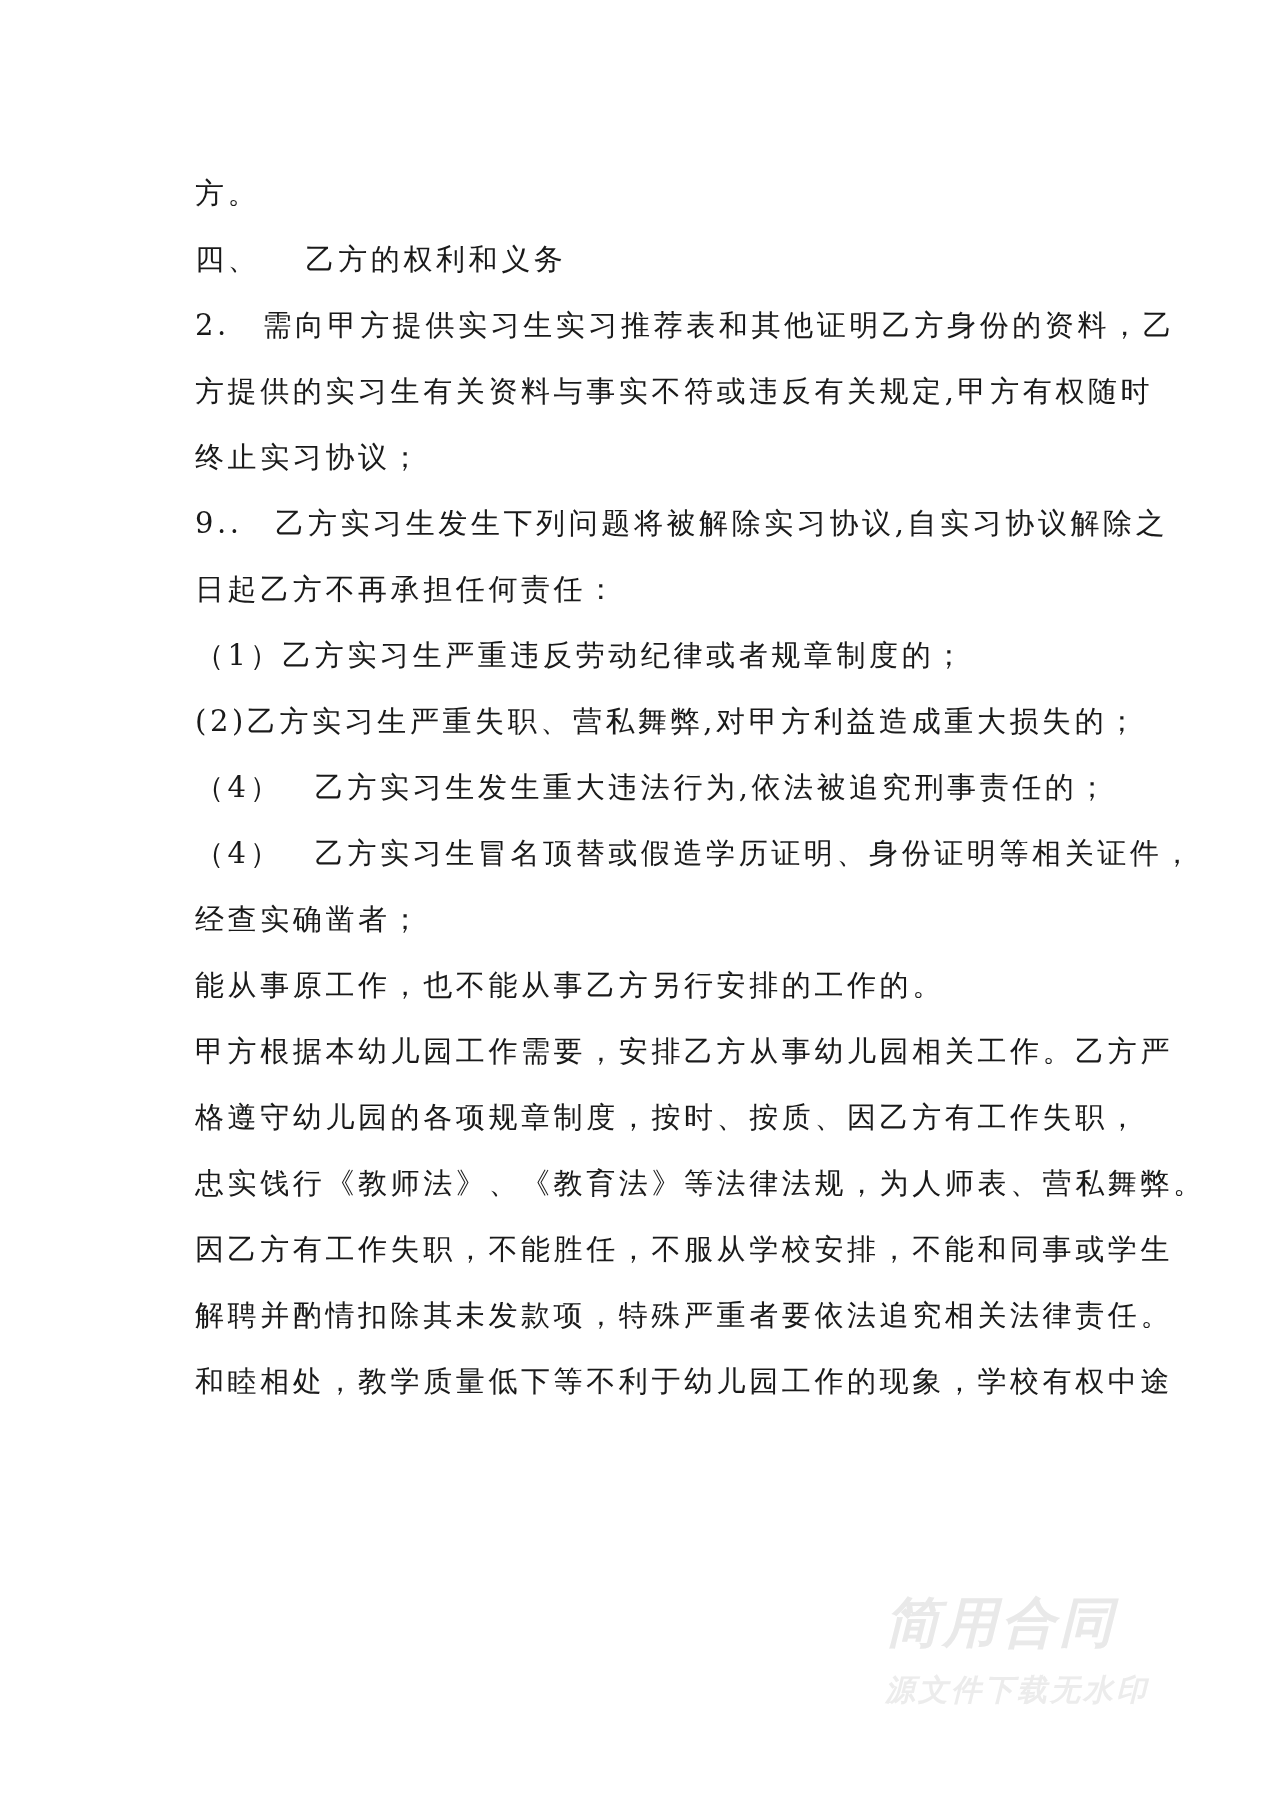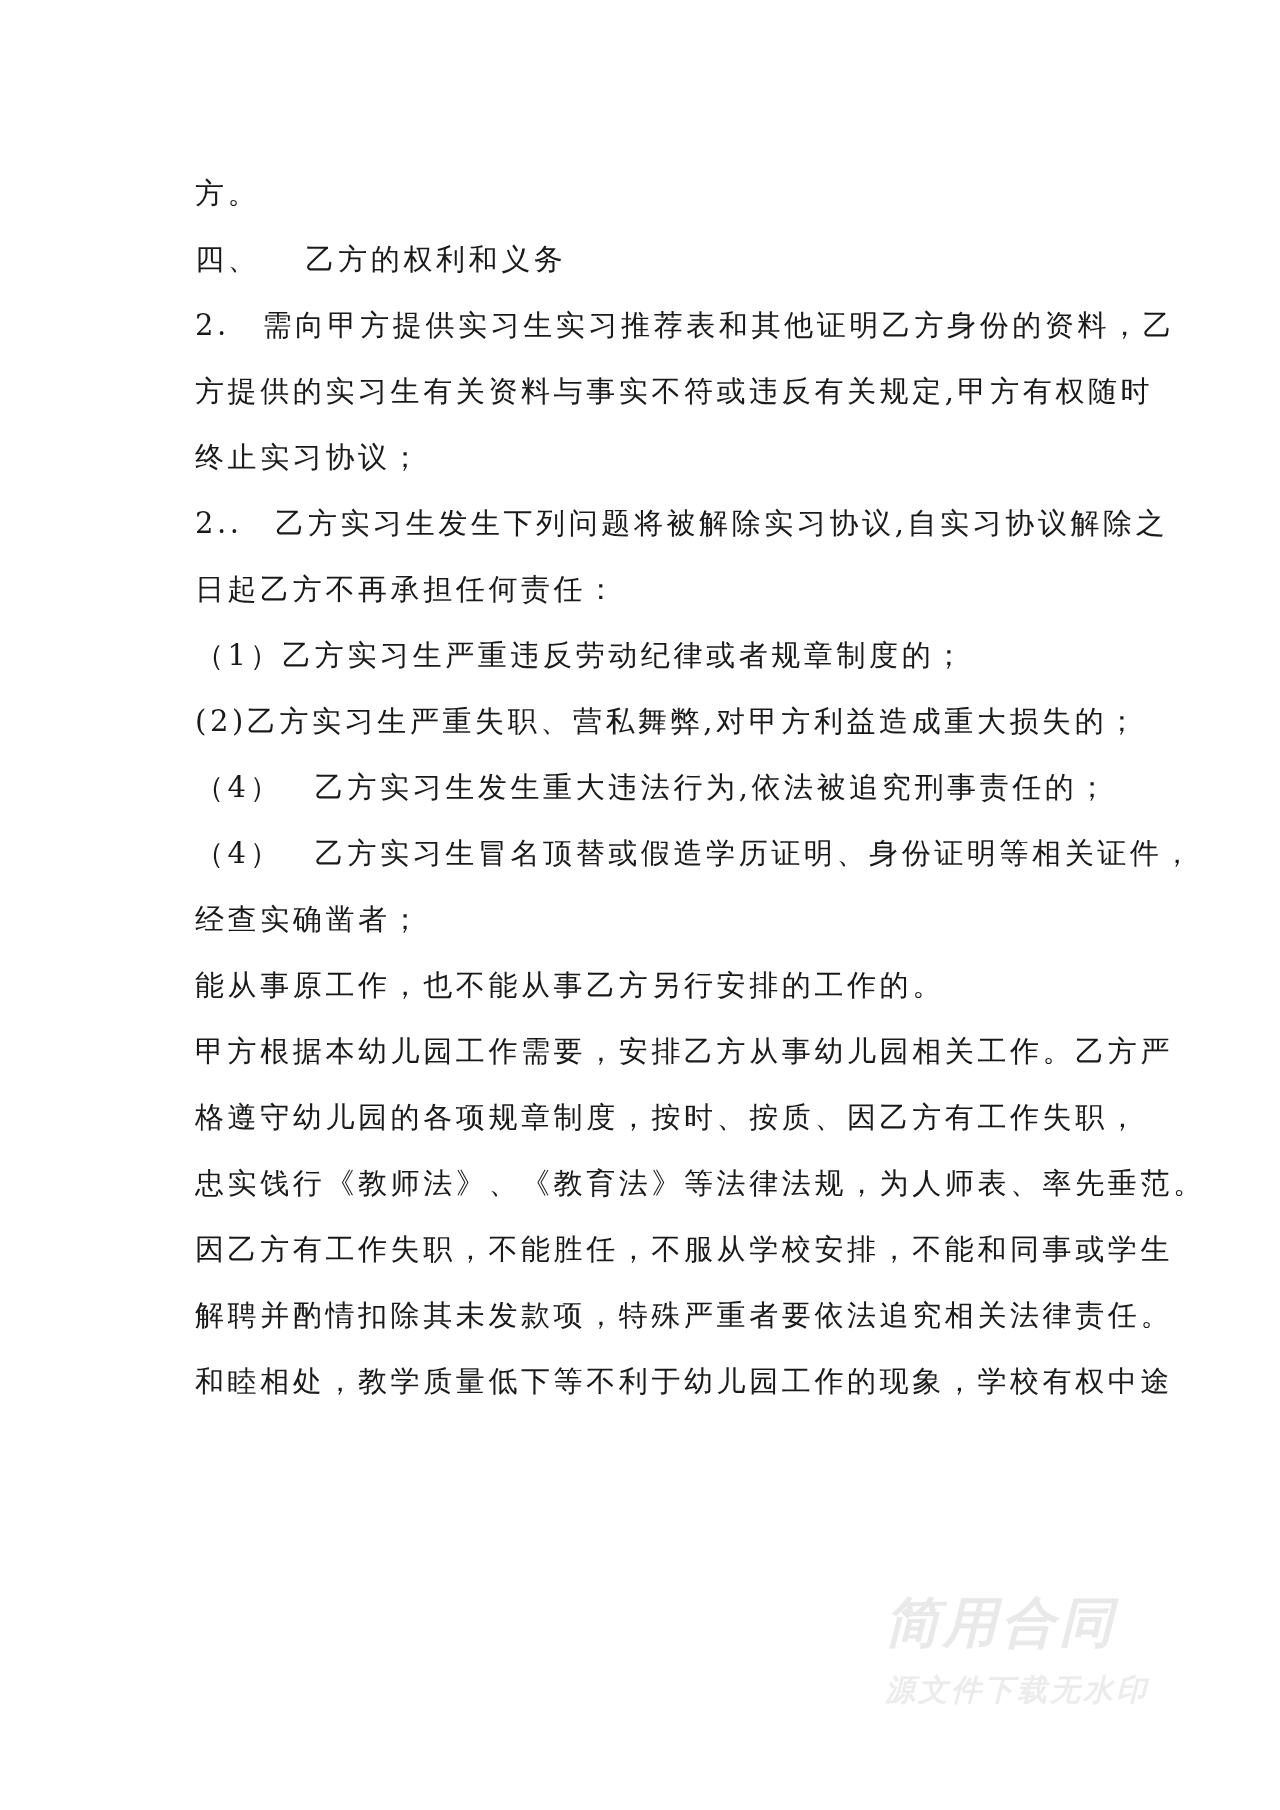--- a/index.html
+++ b/index.html
@@ -72,31 +72,31 @@
 </head>
 <body>
 
 <div class="page">
   <div class="text-block" id="text-block">
       <div class="line">方。</div>
       <div class="line">四、　 乙方的权利和义务</div>
       <div class="line justify">2.　需向甲方提供实习生实习推荐表和其他证明乙方身份的资料，乙</div>
       <div class="line justify">方提供的实习生有关资料与事实不符或违反有关规定,甲方有权随时</div>
       <div class="line">终止实习协议；</div>
-      <div class="line justify">2..　乙方实习生发生下列问题将被解除实习协议,自实习协议解除之</div>
+      <div class="line justify">9..　乙方实习生发生下列问题将被解除实习协议,自实习协议解除之</div>
       <div class="line">日起乙方不再承担任何责任：</div>
       <div class="line">（1）乙方实习生严重违反劳动纪律或者规章制度的；</div>
       <div class="line">(2)乙方实习生严重失职、营私舞弊,对甲方利益造成重大损失的；</div>
       <div class="line">（4）　乙方实习生发生重大违法行为,依法被追究刑事责任的；</div>
       <div class="line justify">（4）　乙方实习生冒名顶替或假造学历证明、身份证明等相关证件，</div>
       <div class="line">经查实确凿者；</div>
       <div class="line">能从事原工作，也不能从事乙方另行安排的工作的。</div>
       <div class="line justify">甲方根据本幼儿园工作需要，安排乙方从事幼儿园相关工作。乙方严</div>
       <div class="line justify">格遵守幼儿园的各项规章制度，按时、按质、因乙方有工作失职，</div>
-      <div class="line justify">忠实饯行《教师法》、《教育法》等法律法规，为人师表、率先垂范。</div>
+      <div class="line justify">忠实饯行《教师法》、《教育法》等法律法规，为人师表、营私舞弊。</div>
       <div class="line justify">因乙方有工作失职，不能胜任，不服从学校安排，不能和同事或学生</div>
       <div class="line justify">解聘并酌情扣除其未发款项，特殊严重者要依法追究相关法律责任。</div>
       <div class="line justify">和睦相处，教学质量低下等不利于幼儿园工作的现象，学校有权中途</div>
     </div>
 
   <div class="watermark">
     <div class="wm-main">简用合同</div>
     <div class="wm-sub">源文件下载无水印</div>
   </div>
 </div>

